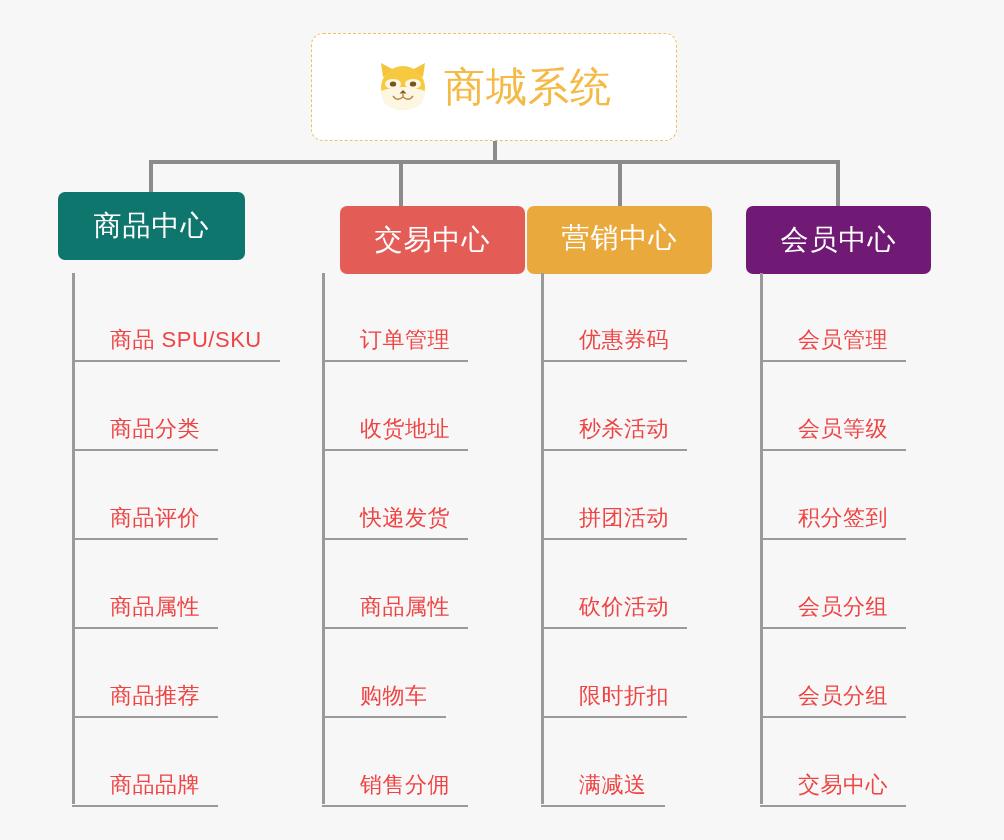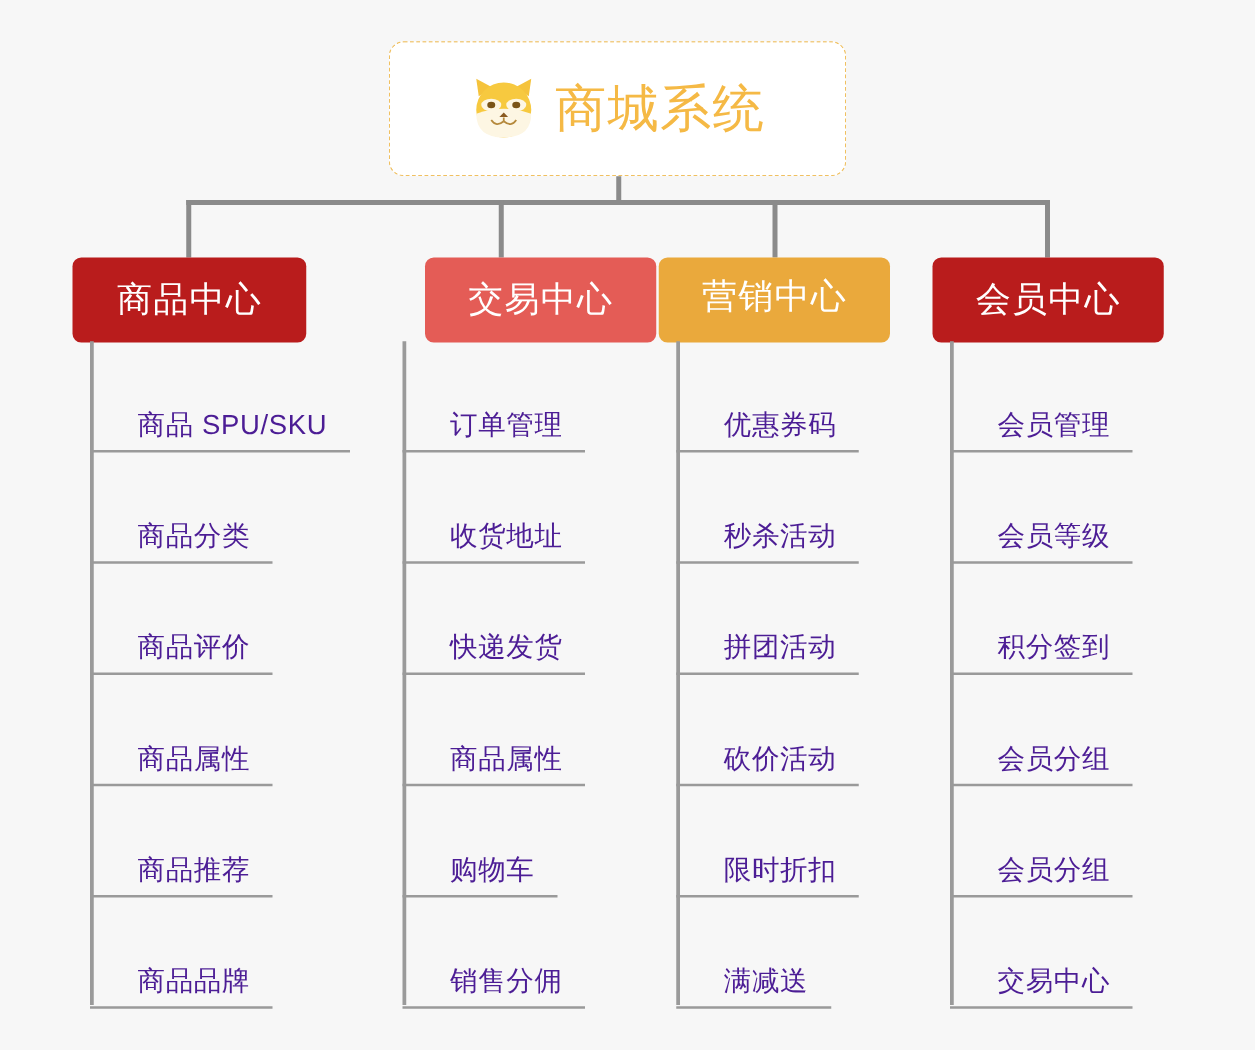--- a/index.html
+++ b/index.html
@@ -99,21 +99,21 @@
     position: absolute;
     left: 0;
     bottom: 0;
     display: inline-block;
     border-bottom: 2px solid #9a9a9a;
     padding: 0 18px 8px 38px;
     white-space: nowrap;
   }
   .leaf-label {
     font-size: 22px;
-    color: #4c1d95;
+    color: #ef4444;
     line-height: 1.1;
     letter-spacing: 0.5px;
     white-space: nowrap;
   }
 </style>
 </head>
 <body>
 
 <div id="diagram">
 
@@ -143,30 +143,30 @@
     <span class="root-title">商城系统</span>
   </div>
 
   <div class="conn conn-v" style="left:493px; top:141px; height:21px;"></div>
   <div class="conn conn-h" style="left:149px; top:160px; width:691px;"></div>
   <div class="conn conn-v" style="left:149px; top:160px; height:46px;"></div>
   <div class="conn conn-v" style="left:399px; top:160px; height:46px;"></div>
   <div class="conn conn-v" style="left:618px; top:160px; height:46px;"></div>
   <div class="conn conn-v" style="left:836px; top:160px; height:46px;"></div>
 
-  <div class="cat-box" style="left:58px; top:206px; width:187px; background:#b91c1c;">
+  <div class="cat-box" style="left:58px; top:192px; width:187px; background:#0f766e;">
     <span class="cat-label">商品中心</span>
   </div>
   <div class="cat-box" style="left:308px; top:206px; width:185px; background:#e45c56;margin-left:32px;">
     <span class="cat-label">交易中心</span>
   </div>
   <div class="cat-box" style="left:527px; top:206px; width:185px; background:#eaa93c;font-family:Liberation Mono, monospace;">
     <span class="cat-label">营销中心</span>
   </div>
-  <div class="cat-box" style="left:746px; top:206px; width:185px; background:#b91c1c;">
+  <div class="cat-box" style="left:746px; top:206px; width:185px; background:#701a75;">
     <span class="cat-label">会员中心</span>
   </div>
 
   <div class="branch" style="left:72px;">
     <div class="spine" style="height:531px;"></div>
     <div class="leaf" style="top:0px;">
       <div class="leaf-inner">
         <span class="leaf-label">商品 SPU/SKU</span>
       </div>
     </div>

